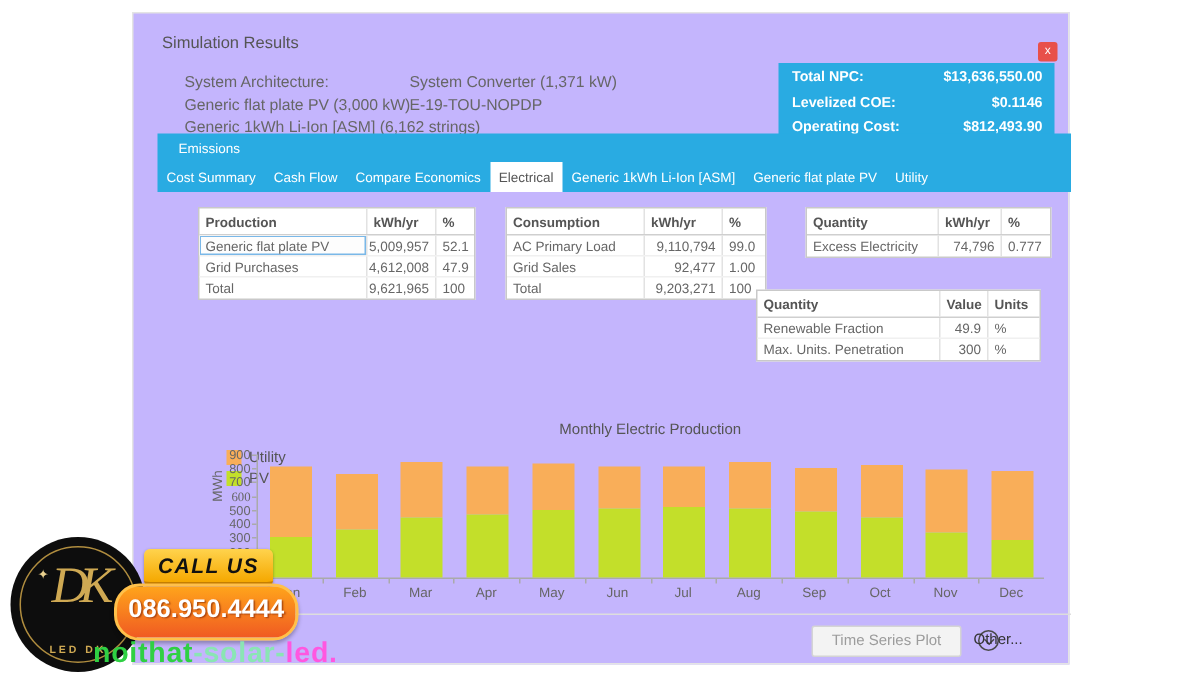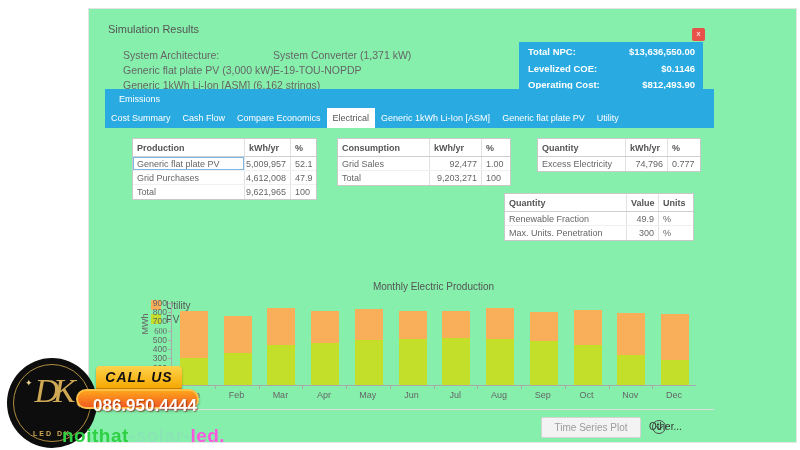--- a/index.html
+++ b/index.html
@@ -3,22 +3,22 @@
 <meta charset="utf-8">
 <style>
   * { margin:0; padding:0; box-sizing:border-box; }
   html,body { width:800px; height:450px; }
   body {
     position:relative; background:#ffffff; overflow:hidden;
     font-family:"Liberation Sans", sans-serif; color:#555;
   }
   
   .dialog {
-    position:absolute; left:88px; top:8px; width:709px; height:435px;
-    background:#86efac; border:1px solid #e4e4e4;
+    position:absolute; left:88px; top:8px; width:625px; height:435px;
+    background:#c4b5fd; border:1px solid #e4e4e4;
   }
   .dlg-title { position:absolute; left:19px; top:14px; font-size:11px; color:#555; }
   .close-btn {
     position:absolute; left:603px; top:19px; width:13px; height:13px;
     background:#e8504a; color:#fff; font-size:8px; line-height:12px; text-align:center;
     border-radius:2px; cursor:pointer;
   }
   .arch { position:absolute; left:34px; top:39px; font-size:10.5px; color:#666; }
   .arch-col { position:absolute; top:0; white-space:nowrap; }
   .arch-col div { height:15px; line-height:15px; }
@@ -91,24 +91,24 @@
     letter-spacing:-6px; line-height:1; }
   .wm-caption { position:absolute; left:0; bottom:11px; width:100%; text-align:center;
     font-size:7px; font-weight:bold; color:#cfa953; letter-spacing:2px; }
   .wm-sparkle { position:absolute; color:#e8cf8e; font-size:9px; }
   .sp1 { left:18px; top:20px; } .sp2 { right:14px; top:42px; }
   .wm-callus { left:96px; top:366px; width:86px; height:25px;
     background:linear-gradient(#ffd34d,#f5a800); border-radius:4px;
     border-bottom:3px solid #c77f00; box-shadow:0 1px 2px rgba(0,0,0,.35);
     color:#111; font-weight:bold; font-style:italic; font-size:14px;
     text-align:center; line-height:23px; letter-spacing:1px; }
-  .wm-phone { left:76px; top:389px; width:123px; height:20px;
+  .wm-phone { left:76px; top:389px; width:123px; height:38px;
     background:linear-gradient(180deg,#ffa41b,#f05a22); border:2px solid #ffc04a;
     border-radius:17px; box-shadow:0 2px 3px rgba(0,0,0,.3);
-    color:#fff; font-weight:bold; font-size:17px; text-align:right; line-height:30px;
+    color:#fff; font-weight:bold; font-size:17px; text-align:center; line-height:30px;
     text-shadow:1px 1px 1px rgba(120,30,0,.6); }
   .wm-site { left:62px; top:425px; font-size:19px; font-weight:bold; letter-spacing:.5px; white-space:nowrap; }
 </style>
 </head>
 <body>
 
 <div class="dialog">
   <div class="dlg-title">Simulation Results</div>
   <div class="close-btn">x</div>
 
@@ -174,20 +174,25 @@
         <div class="cell" style="width: 112px;">Total</div>
         <div class="cell num" style="width: 46px;">9,621,965</div>
         <div class="cell" style="width: 25px;">100</div>
       </div>
     </div>
   <div class="tbl" style="left:248px; top:129px;">
       <div class="trow head">
         <div class="cell" style="width: 92px;">Consumption</div>
         <div class="cell" style="width: 52px;">kWh/yr</div>
         <div class="cell" style="width: 28px;">%</div>
+      </div>
+      <div class="trow body">
+        <div class="cell" style="width: 92px;">AC Primary Load</div>
+        <div class="cell num" style="width: 52px;">9,110,794</div>
+        <div class="cell" style="width: 28px;">99.0</div>
       </div>
       <div class="trow body">
         <div class="cell" style="width: 92px;">Grid Sales</div>
         <div class="cell num" style="width: 52px;">92,477</div>
         <div class="cell" style="width: 28px;">1.00</div>
       </div>
       <div class="trow body">
         <div class="cell" style="width: 92px;">Total</div>
         <div class="cell num" style="width: 52px;">9,203,271</div>
         <div class="cell" style="width: 28px;">100</div>

